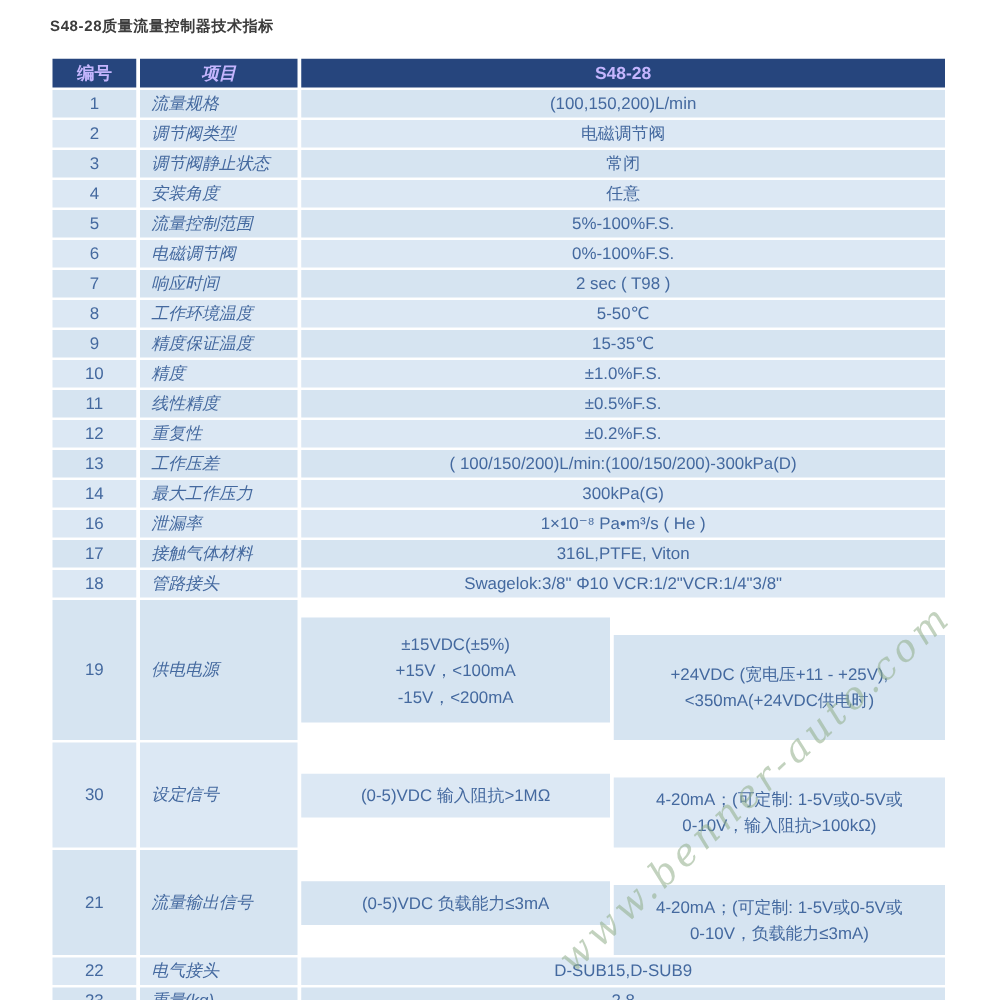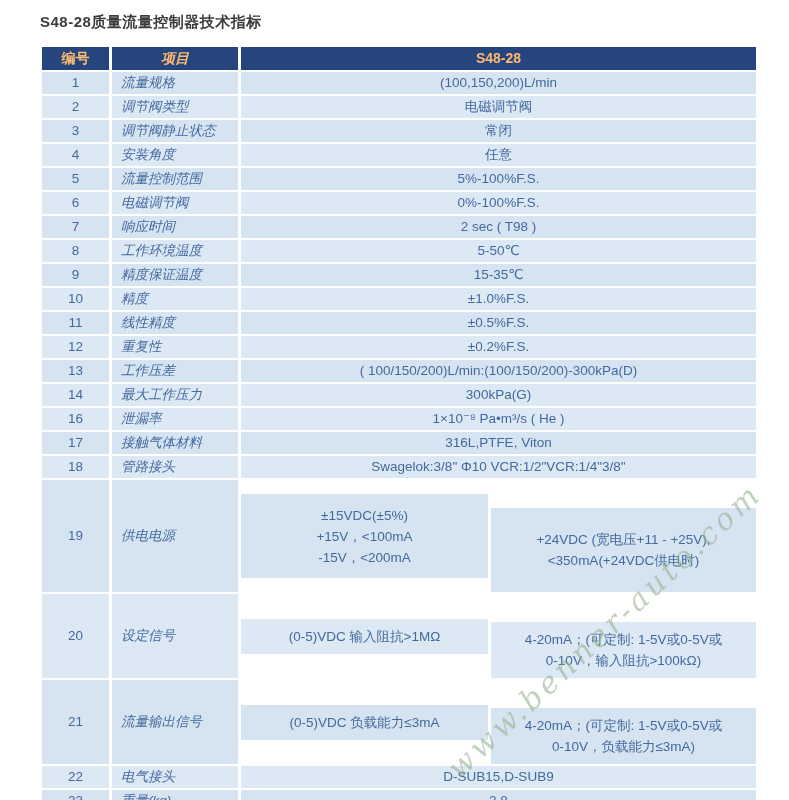--- a/index.html
+++ b/index.html
@@ -3,39 +3,39 @@
 <meta charset="utf-8">
 <style>
   * { margin:0; padding:0; box-sizing:border-box; }
   body { background:#fff; }
   .page {
     position:relative; width:789px; height:800px; background:#ffffff;
     font-family:"Liberation Sans","DejaVu Sans",sans-serif; overflow:hidden;
   }
   .title {
     position:absolute; left:40px; top:13px;
-    font-size:15px; font-weight:700; color:#3c3c3c; letter-spacing:0.5px;
+    font-size:12px; font-weight:700; color:#3c3c3c; letter-spacing:0.5px;
   }
   .spec-table { position:absolute; left:42px; top:47px; width:714px; }
   .row { display:flex; margin-bottom:2px; }
   .cell { font-size:13.5px; color:#44699f; }
   .cell.no {
     flex:0 0 67px; margin-right:3px; text-align:center;
     display:flex; align-items:center; justify-content:center;
   }
   .cell.item {
     flex:0 0 126px; margin-right:3px; padding-left:9px;
     display:flex; align-items:center; justify-content:flex-start;font-style:italic;
   }
   .cell.value {
     flex:1; text-align:center;
     display:flex; align-items:center; justify-content:center;
   }
   .row.header .cell {
-    background:#26457d; color:#fdba74; font-weight:700; font-size:14px;
+    background:#26457d; color:#c4b5fd; font-weight:700; font-size:14px;
     height:23px; line-height:23px; display:block; text-align:center; padding-left:0;
   }
   .row.body .cell { background:#d6e4f1; min-height:22px; line-height:22px; }
   .row.body.alt .cell { background:#dce8f4; }
   .cell.value.split { padding:0; background:transparent !important; line-height:20px; }
   .subcell {
     display:flex; flex-direction:column; justify-content:center; align-items:center;
     padding:7px 4px; line-height:21px;
   }
   .row.body .subcell { background:#d6e4f1; }
@@ -158,21 +158,21 @@
               <div>+15V，&lt;100mA</div>
               <div>-15V，&lt;200mA</div>
             </div>
             <div class="subcell right">
               <div>+24VDC (宽电压+11 - +25V),</div>
               <div>&lt;350mA(+24VDC供电时)</div>
             </div>
           </div>
         </div>
         <div class="row body alt">
-          <div class="cell no">20</div>
+          <div class="cell no">30</div>
           <div class="cell item">设定信号</div>
           <div class="cell value split">
             <div class="subcell left">
               <div>(0-5)VDC  输入阻抗&gt;1MΩ</div>
             </div>
             <div class="subcell right">
               <div>4-20mA；(可定制: 1-5V或0-5V或</div>
               <div>0-10V，输入阻抗&gt;100kΩ)</div>
             </div>
           </div>

